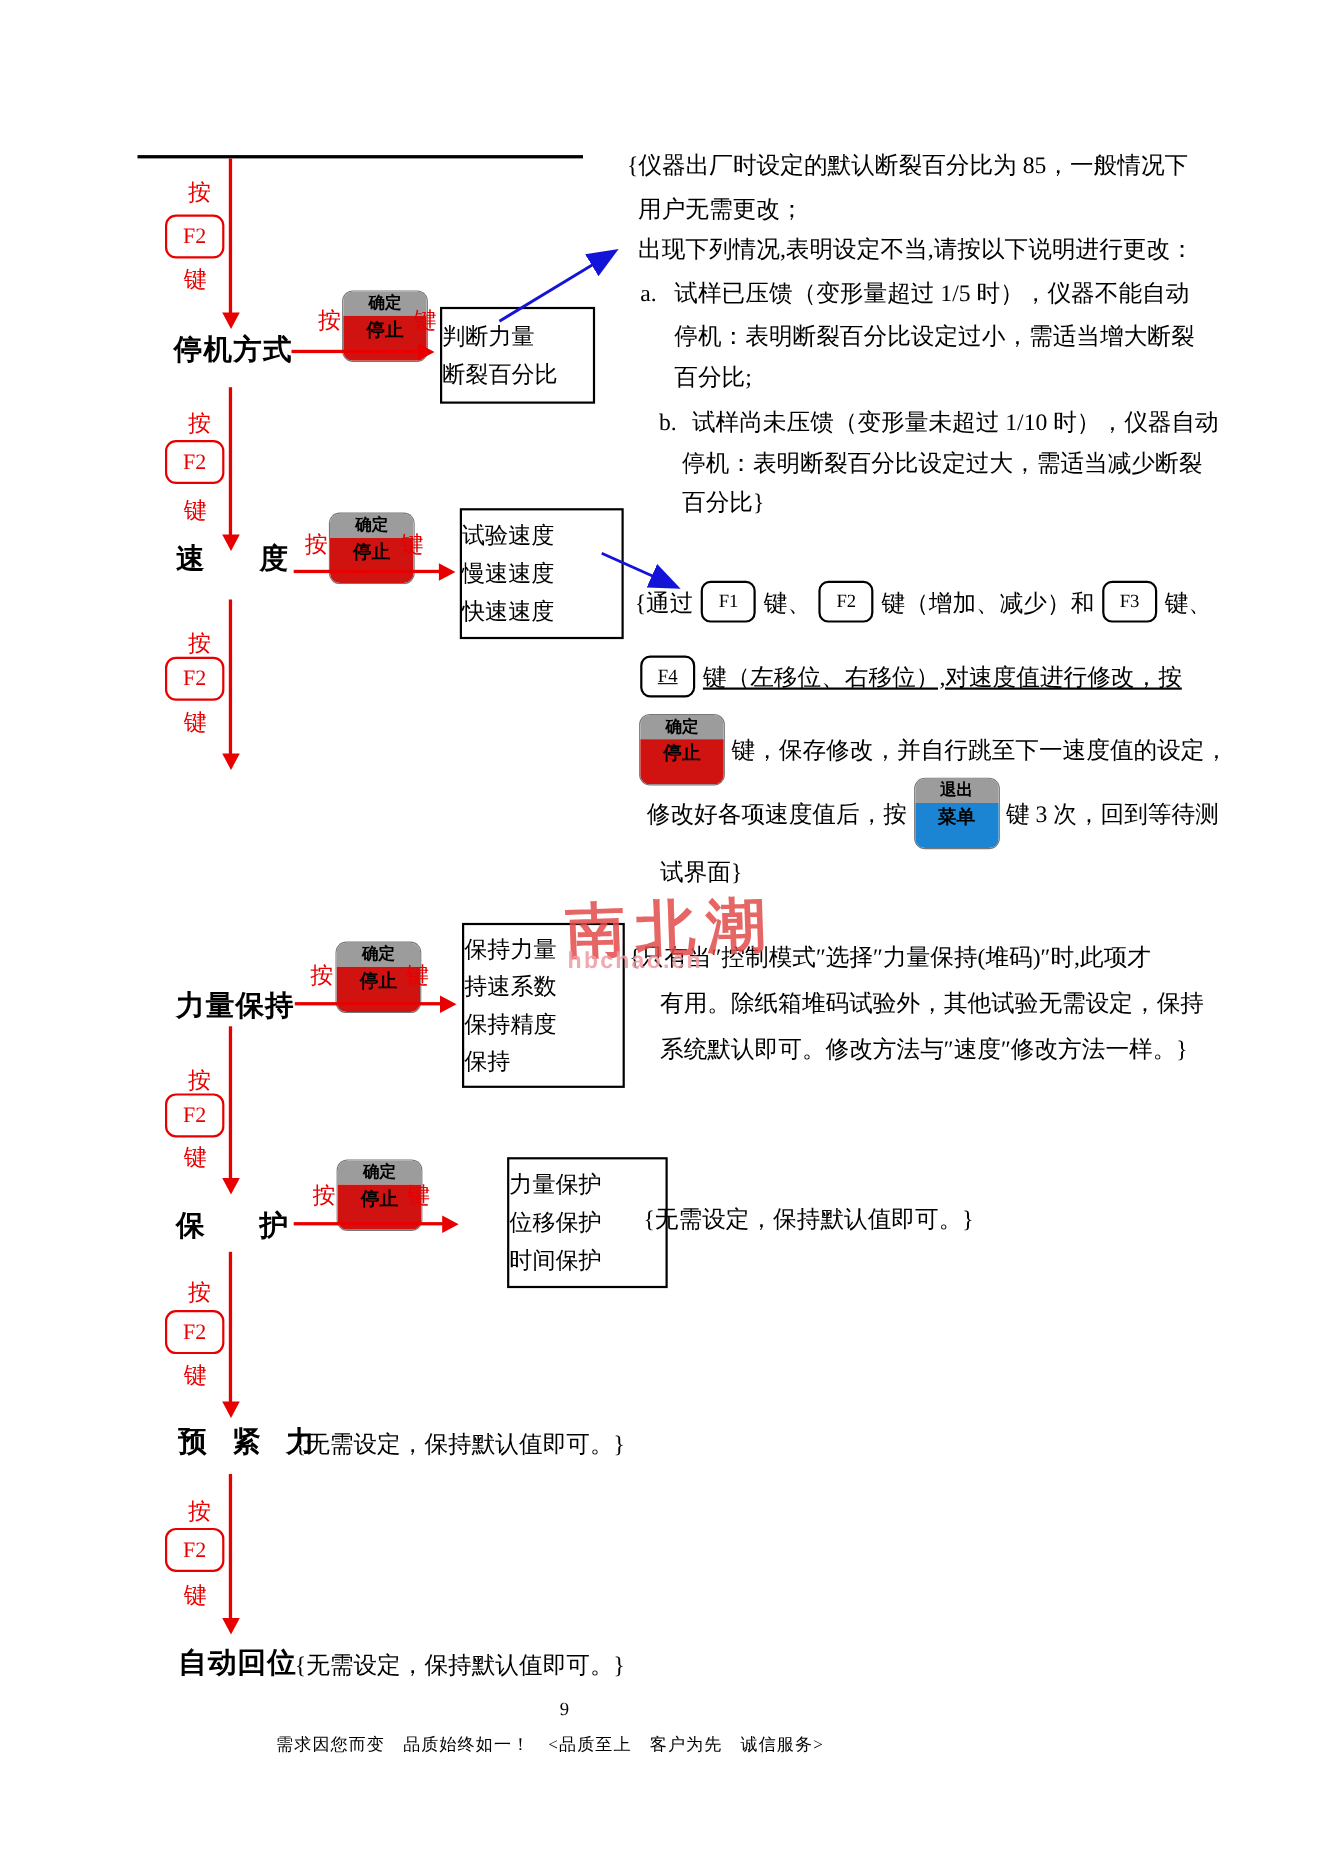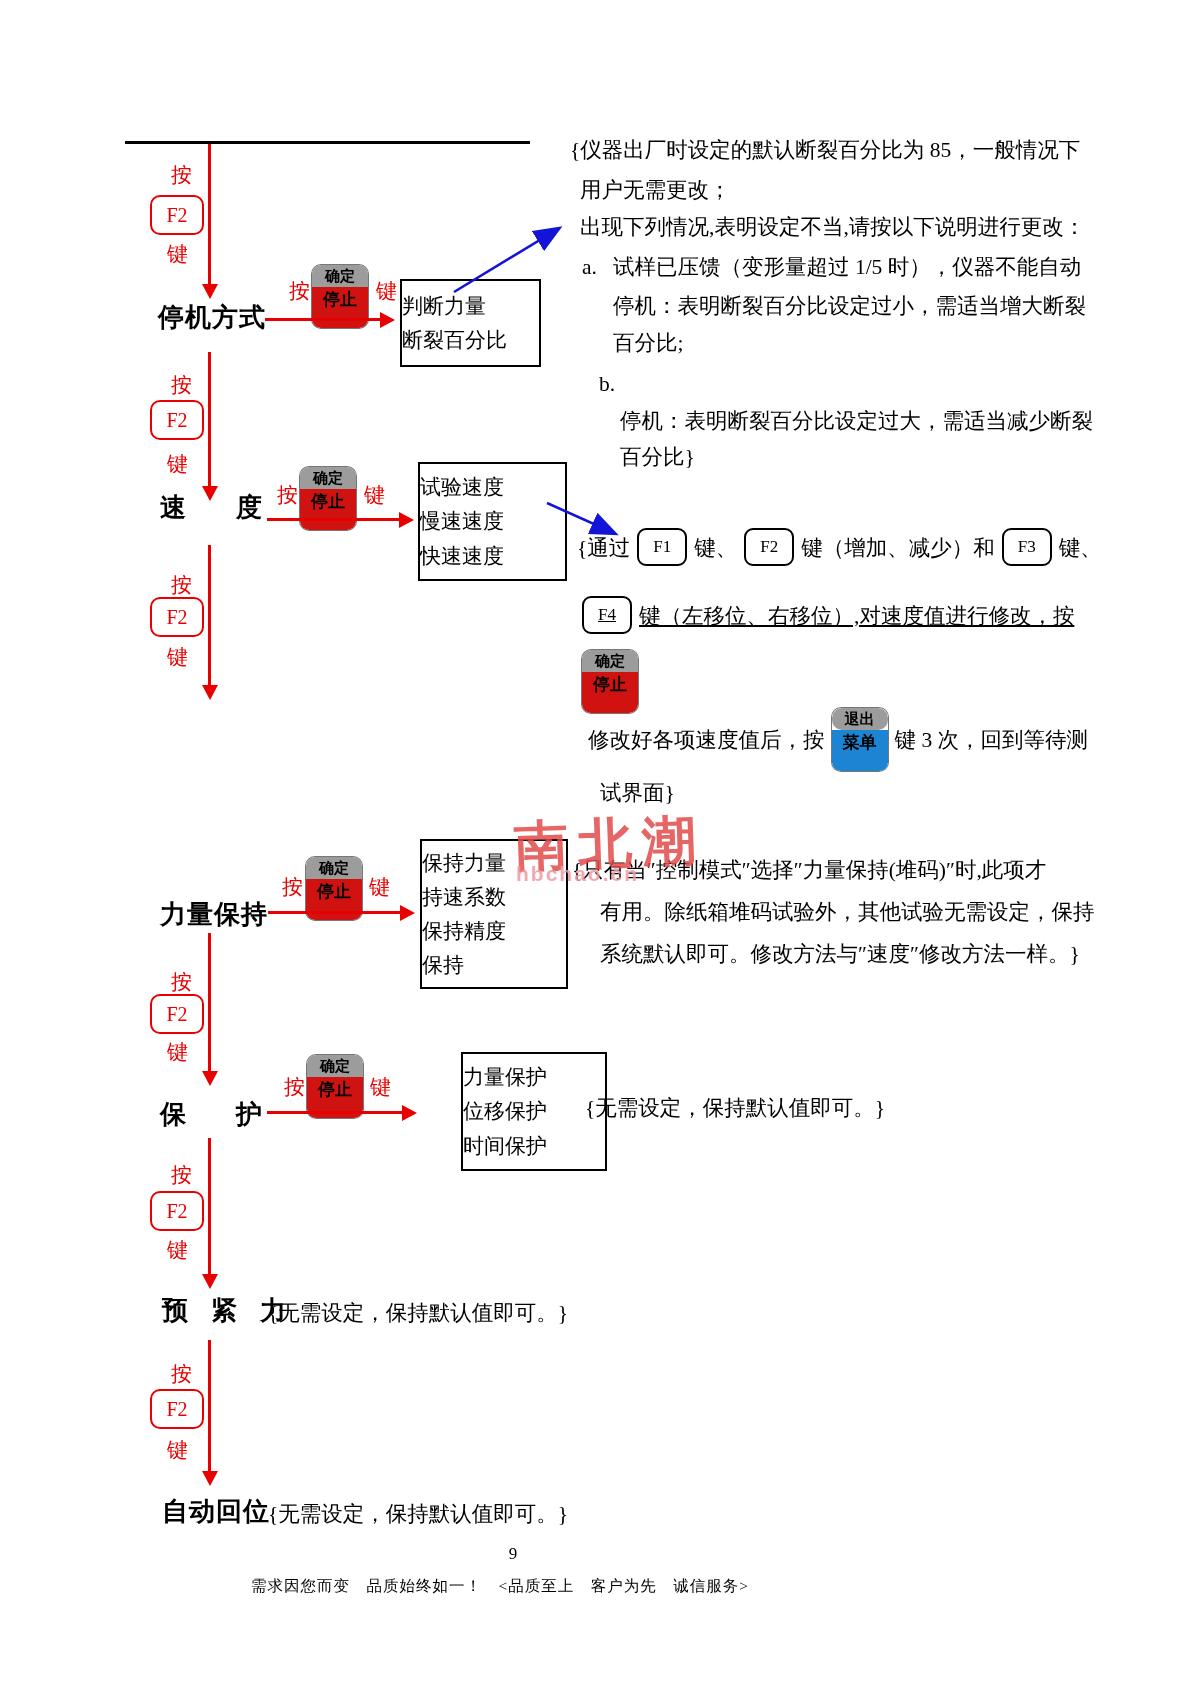--- a/index.html
+++ b/index.html
@@ -16,21 +16,21 @@
   .hline{position:absolute;height:3px;background:#e80000;}
   .hline::after{content:"";position:absolute;right:-14px;top:50%;transform:translateY(-50%);
     border-top:8px solid transparent;border-bottom:8px solid transparent;border-left:15px solid #e80000;}
   .rail-t{position:absolute;color:#e80000;font-size:21px;line-height:1;}
   .f2key{position:absolute;width:50px;height:36px;border:2.5px solid #e80000;border-radius:10px;
          color:#e80000;display:flex;align-items:center;justify-content:center;font-size:20px;background:#fff;}
   .flabel{position:absolute;font-size:26px;font-weight:bold;letter-spacing:1px;line-height:1.1;}
   .just{text-align:justify;text-align-last:justify;letter-spacing:0;}
   .menu-box{position:absolute;border:2px solid #000;background:#fff;display:flex;flex-direction:column;
             align-items:flex-start;justify-content:center;font-size:21px;line-height:1.62;text-align:center;}
-  .dual-key{width:56px;border-radius:9px;overflow:hidden;text-align:center;font-weight:bold;line-height:1;
+  .dual-key{width:76px;border-radius:9px;overflow:hidden;text-align:center;font-weight:bold;line-height:1;
             box-shadow:0 0 0 1px #777;}
   .dual-key.abs{position:absolute;}
   .dk-top{background:#9c9c9c;color:#000;font-size:15px;padding:4px 0 3px;}
   .dk-bot{color:#000;font-size:17px;padding:4px 0 20px;}
   .dk-red{background:#d01310;}
   .dk-blue{background:#1b85d3;}
   .note{position:absolute;font-size:21.5px;line-height:1;white-space:nowrap;}
   .note-row{position:absolute;display:flex;align-items:center;gap:7px;font-size:21.5px;white-space:nowrap;}
   .fkey{display:inline-flex;width:46px;height:34px;border:2px solid #000;border-radius:9px;background:#fff;
         align-items:center;justify-content:center;font-size:17px;flex:0 0 auto;}
@@ -158,20 +158,21 @@
   </svg>
 
   <div class="note" style="left:570px;top:140px;">{仪器出厂时设定的默认断裂百分比为 85，一般情况下</div>
   <div class="note" style="left:580px;top:180px;">用户无需更改；</div>
   <div class="note" style="left:580px;top:217px;">出现下列情况,表明设定不当,请按以下说明进行更改：</div>
   <div class="note" style="left:582px;top:257px;">a.</div>
   <div class="note" style="left:613px;top:257px;">试样已压馈（变形量超过 1/5 时），仪器不能自动</div>
   <div class="note" style="left:613px;top:296px;">停机：表明断裂百分比设定过小，需适当增大断裂</div>
   <div class="note" style="left:613px;top:333px;">百分比;</div>
   <div class="note" style="left:599px;top:374px;">b.</div>
+  <div class="note" style="left:629px;top:374px;">试样尚未压馈（变形量未超过 1/10 时），仪器自动</div>
   <div class="note" style="left:620px;top:411px;">停机：表明断裂百分比设定过大，需适当减少断裂</div>
   <div class="note" style="left:620px;top:447px;text-align:center;">百分比}</div>
 
   <div class="note-row" style="left:577px;top:528px;">
     <span>{通过</span>
     <span class="fkey">F1</span>
     <span>键、</span>
     <span class="fkey">F2</span>
     <span>键（增加、减少）和</span>
     <span class="fkey">F3</span>
@@ -179,25 +180,26 @@
   </div>
   <div class="note-row" style="left:582px;top:596px;text-decoration:underline;">
     <span class="fkey">F4</span>
     <span>键（左移位、右移位）,对速度值进行修改，按</span>
   </div>
   <div class="note-row" style="left:582px;top:650px;">
     <span class="dual-key">
       <span class="dk-top" style="display:block;">确定</span>
       <span class="dk-bot dk-red" style="display:block;">停止</span>
     </span>
+    <span>键，保存修改，并自行跳至下一速度值的设定，</span>
   </div>
   <div class="note-row" style="left:588px;top:708px;">
     <span>修改好各项速度值后，按</span>
     <span class="dual-key">
-      <span class="dk-top" style="display:block;border-radius:10px;">退出</span>
+      <span class="dk-top" style="display:block;">退出</span>
       <span class="dk-bot dk-blue" style="display:block;">菜单</span>
     </span>
     <span>键 3 次，回到等待测</span>
   </div>
   <div class="note" style="left:600px;top:783px;">试界面}</div>
 
   <div class="note" style="left:572px;top:860px;">{只有当″控制模式″选择″力量保持(堆码)″时,此项才</div>
   <div class="note" style="left:600px;top:902px;">有用。除纸箱堆码试验外，其他试验无需设定，保持</div>
   <div class="note" style="left:600px;top:944px;">系统默认即可。修改方法与″速度″修改方法一样。}</div>
 

